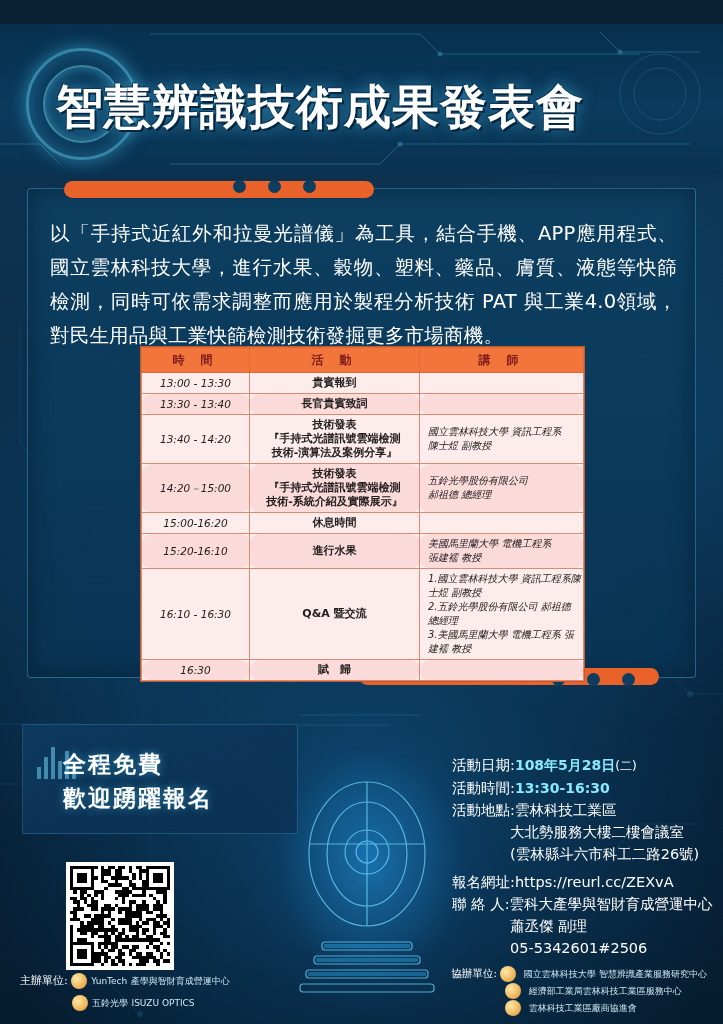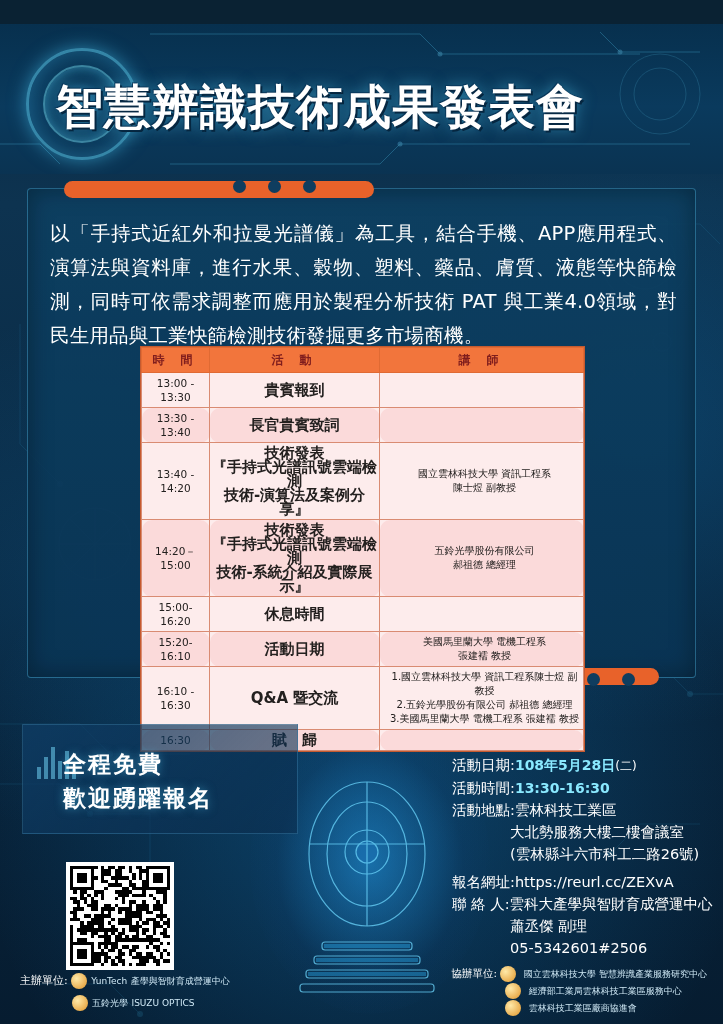--- a/index.html
+++ b/index.html
@@ -99,23 +99,23 @@
   th, td {
     border: 1px solid #d98b72;
     font-size: 10.5px; color: #23201f; padding: 3px 2px;
     text-align: center; vertical-align: middle; line-height: 14px;
   }
   thead th {
     background: #f2753c; color: #7f1d1d; font-size: 12px; font-weight: bold;
     letter-spacing: 6px; padding: 5px 0;
     border: 1px solid #e06a33;
   }
-  td.time { width: 68px; font-size: 10.5px; }
-  td.act  { width: 170px; font-size: 15px; font-weight:bold; }
-  td.spk  { text-align: center; padding-left: 8px; font-size: 10px; }
+  td.time { width: 108px; font-size: 10.5px; font-style: italic; }
+  td.act  { width: 170px; font-size: 11px; font-weight:bold; }
+  td.spk  { text-align: left; padding-left: 8px; font-size: 10px; font-style: italic; }
   .row-alt td { background: #fbdada; border-radius: 10px; }
 
   
   .free-panel {
     position:absolute; left: 22px; top: 700px; width: 276px; height: 110px;
     background: linear-gradient(135deg, rgba(14,60,100,.8), rgba(10,42,74,.55));
     border: 1px solid rgba(90,180,225,.25);
   }
   .free-text {
     position:absolute; left: 40px; top: 22px; color:#ffffff;
@@ -238,21 +238,21 @@
         <i></i>
         <i></i>
       </div>
     <div class="tab-bottom"></div>
     <div class="tab-bottom-dots">
         <i></i>
         <i></i>
         <i></i>
       </div>
 
-    <div class="intro">以「手持式近紅外和拉曼光譜儀」為工具，結合手機、APP應用程式、演算法與資料庫，進行水果、穀物、塑料、藥品、膚質、液態等快篩檢測，同時可依需求調整而應用於製程分析技術 PAT 與工業4.0領域，對民生用品與工業快篩檢測技術發掘更多市場商機。</div>
+    <div class="intro">以「手持式近紅外和拉曼光譜儀」為工具，結合手機、APP應用程式、國立雲林科技大學，進行水果、穀物、塑料、藥品、膚質、液態等快篩檢測，同時可依需求調整而應用於製程分析技術 PAT 與工業4.0領域，對民生用品與工業快篩檢測技術發掘更多市場商機。</div>
 
     <div class="table-wrap">
       <table>
         <thead>
           <tr>
             <th>時 間</th>
             <th>活 動</th>
             <th>講 師</th>
           </tr>
         </thead>
@@ -277,21 +277,21 @@
               <td class="act">技術發表<br>『手持式光譜訊號雲端檢測<br>技術-系統介紹及實際展示』</td>
               <td class="spk">五鈴光學股份有限公司<br>郝祖德 總經理</td>
             </tr>
             <tr>
               <td class="time">15:00-16:20</td>
               <td class="act">休息時間</td>
               <td class="spk"></td>
             </tr>
             <tr class="row-alt">
               <td class="time">15:20-16:10</td>
-              <td class="act">活動日期</td>
+              <td class="act">進行水果</td>
               <td class="spk">美國馬里蘭大學 電機工程系<br>張建襦 教授</td>
             </tr>
             <tr>
               <td class="time">16:10 - 16:30</td>
               <td class="act">Q&amp;A 暨交流</td>
               <td class="spk">1.國立雲林科技大學 資訊工程系陳士煜 副教授<br>2.五鈴光學股份有限公司 郝祖德 總經理<br>3.美國馬里蘭大學 電機工程系 張建襦 教授</td>
             </tr>
             <tr class="row-alt">
               <td class="time">16:30</td>
               <td class="act">賦　歸</td>

